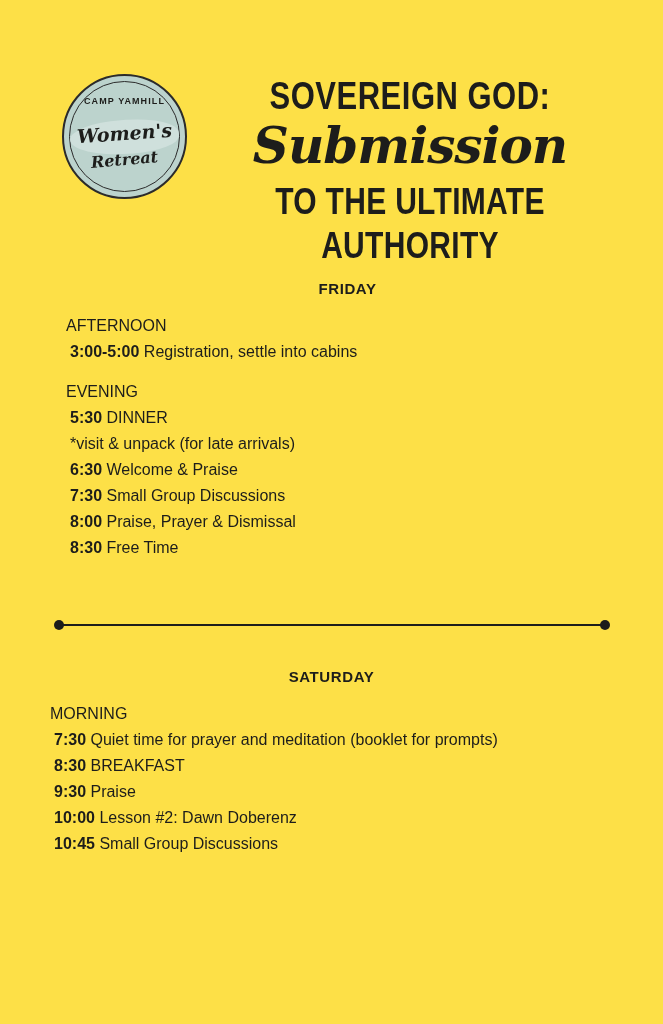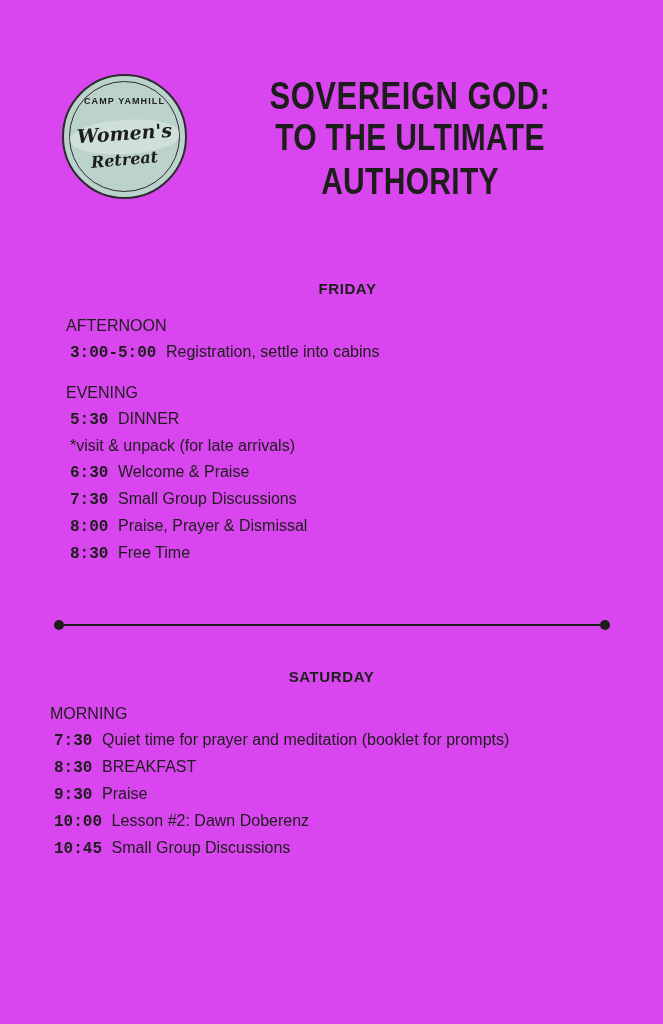--- a/index.html
+++ b/index.html
@@ -13,21 +13,21 @@
     font-family: "Liberation Sans", sans-serif;
     color: #1d1d1b;
     position: relative;
     overflow: hidden;
   }
 
   .page {
     width: 663px;
     height: 1024px;
     position: relative;
-    background: #d946ef;
+    background: #fde047;
   }
 
   
   .header {
     position: absolute;
     top: 62px;
     left: 0;
     width: 663px;
     height: 185px;
   }
@@ -170,21 +170,20 @@
     margin-top: 6px;
   }
   .item {
     margin-left: 54px;
     font-size: 16px;
     line-height: 26px;
     white-space: nowrap;
   }
   .item .t {
     font-weight: bold;
-    font-family: Liberation Mono, monospace;
   }
   .item .d {
     font-weight: normal;
   }
   .gap {
     height: 8px;
   }
 
   
   .divider {
@@ -230,20 +229,21 @@
     <div class="logo">
       <div class="logo-ring"></div>
       <div class="logo-brush"></div>
       <div class="logo-top-text">CAMP YAMHILL</div>
       <div class="logo-main-text">Women's</div>
       <div class="logo-sub-text">Retreat</div>
     </div>
 
     <div class="title-block">
       <div class="title-line1">SOVEREIGN GOD:</div>
+      <div class="title-script">Submission</div>
       <div class="title-line3">TO THE ULTIMATE</div>
       <div class="title-line4">AUTHORITY</div>
     </div>
 
   </div>
 
   <div class="schedule">
     <div class="day-heading">FRIDAY</div>
 
     <div class="section-label">AFTERNOON</div>

